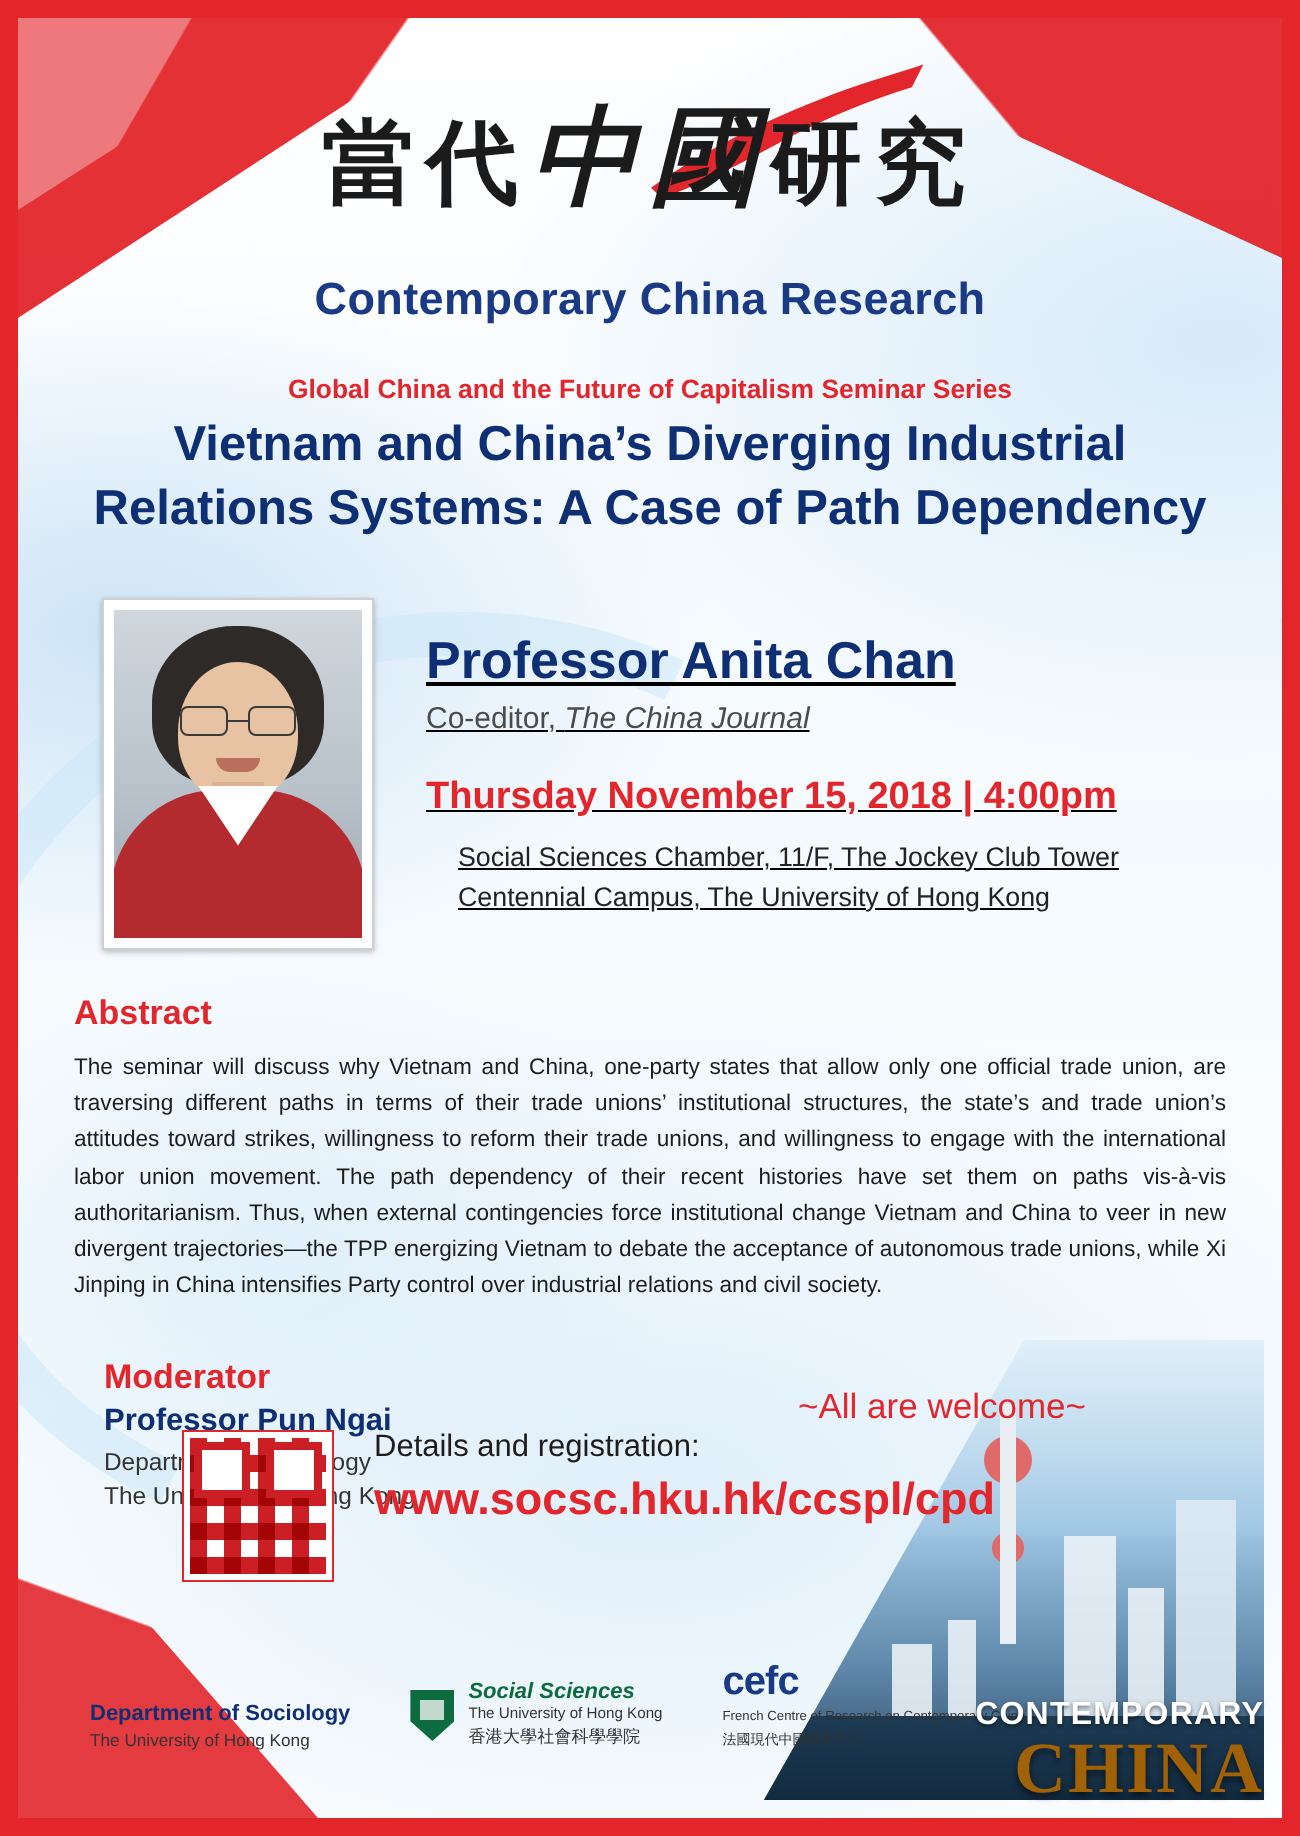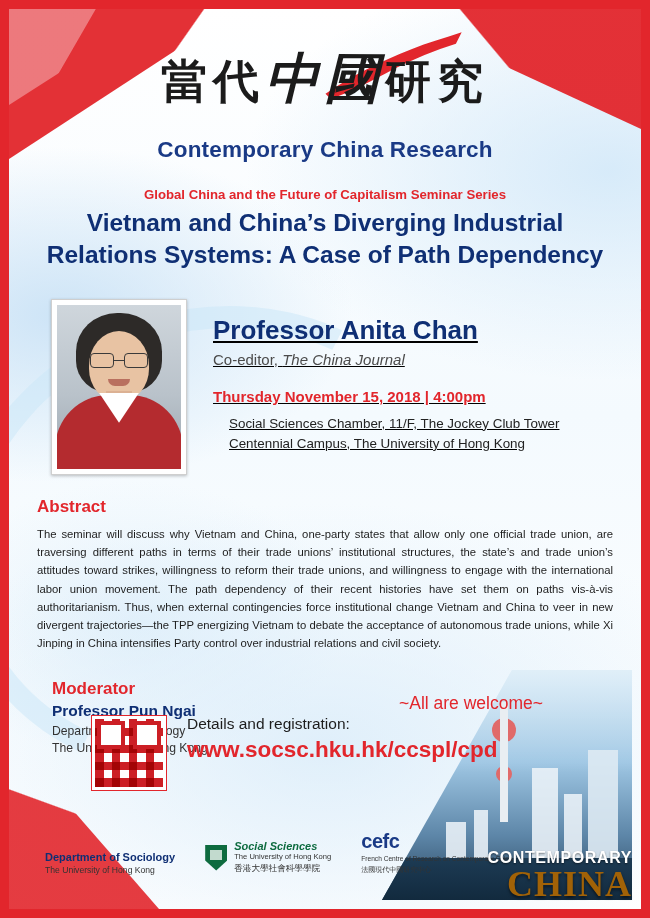--- a/index.html
+++ b/index.html
@@ -195,21 +195,21 @@
 
   .speaker-meta { padding-top: 16px; }
   .speaker-name {
     color: #0f2f74; font-weight: 700; font-size: 26px;
   }
   .speaker-role {
     color: #4b4b4b; font-size: 15px; margin-top: 5px;
   }
   .speaker-role em { font-style: italic; }
   .datetime {
-    color: #e2262c; font-weight: 700; font-size: 15px; margin-top: 20px;
+    color: #e2262c; font-weight: 700; font-size: 19px; margin-top: 20px;
   }
   .venue {
     color: #222; font-size: 13.4px; line-height: 1.5; margin-top: 9px; margin-left: 16px;
   }
 
   
   .sec-head {
     color: #e2262c; font-weight: 700; font-size: 17px;
   }
   .abstract { margin-top: 22px; }

